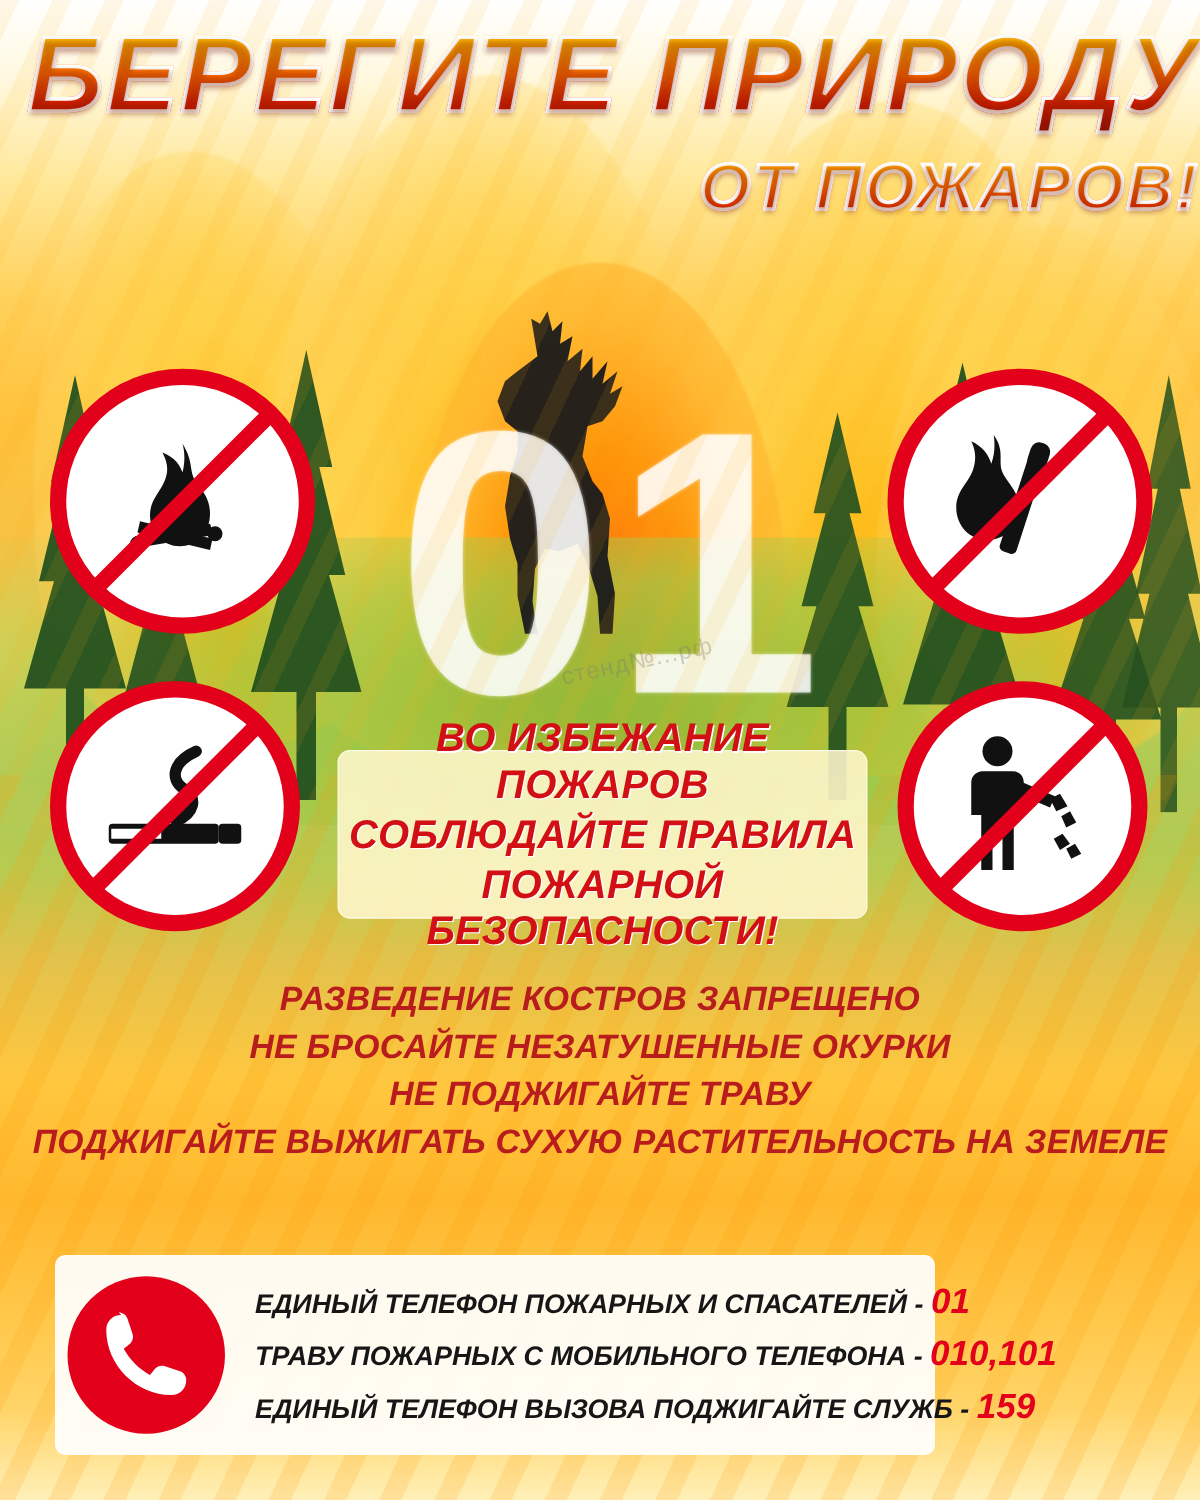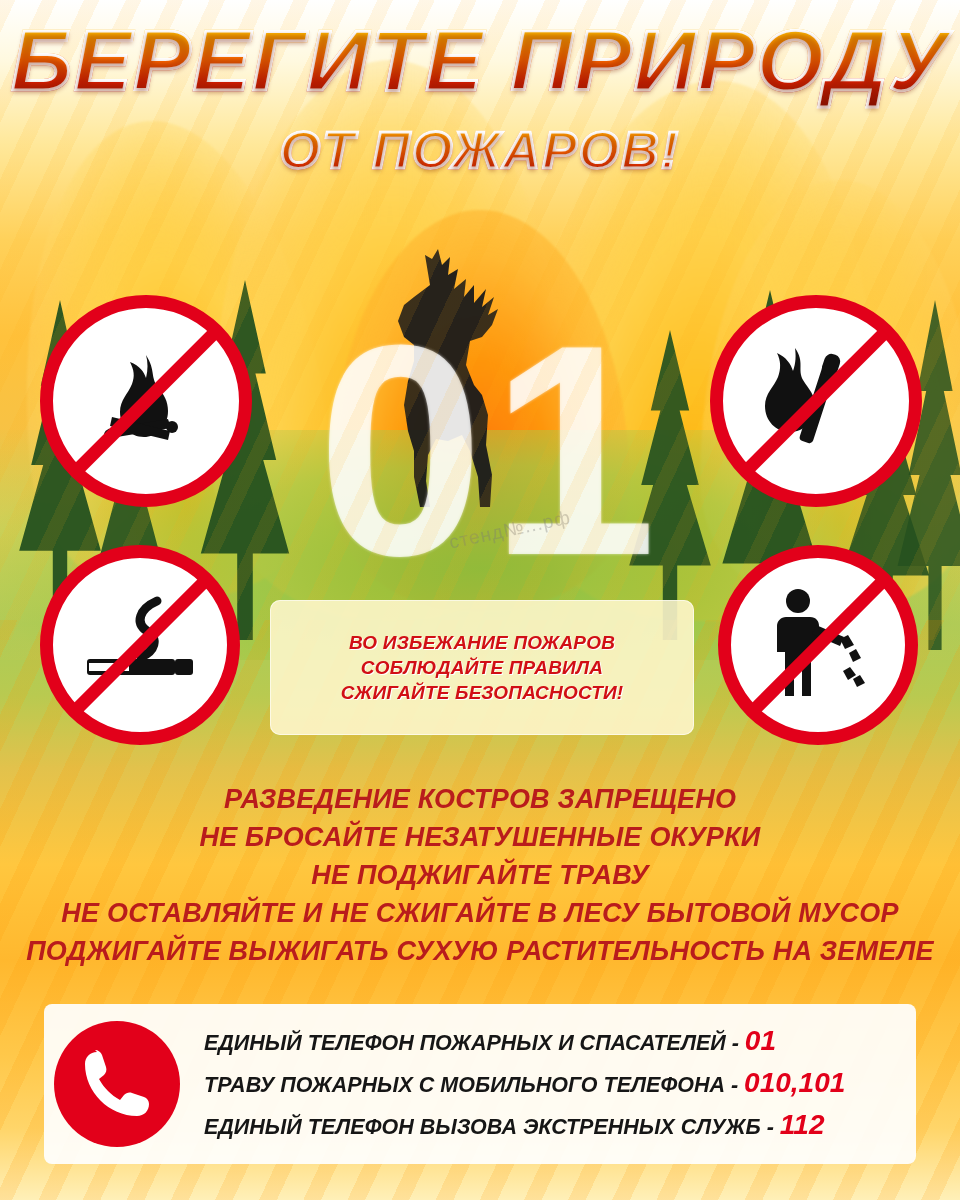--- a/index.html
+++ b/index.html
@@ -147,20 +147,21 @@
     font-weight: bold;
     font-style: italic;
     letter-spacing: 2px;
     background: linear-gradient(to bottom, #ffe14a 0%, #ffb300 22%, #ff6a00 50%, #d81d00 74%, #8e0b00 100%);
     -webkit-background-clip: text;
     background-clip: text;
     color: transparent;
     -webkit-text-stroke: 3px #ffffff;
     paint-order: stroke fill;
     text-shadow: 0 3px 4px rgba(120,30,0,0.35);
+    text-align: right;
   }
   .title-1 { font-size: 86px; line-height: 92px; }
   .title-2 { font-size: 52px; line-height: 84px; margin-top: 2px; }
 
   
   .sign {
     position: absolute;
     border-radius: 50%;
     background: #ffffff;
     border: 13px solid #e2001a;
@@ -204,21 +205,21 @@
     flex-direction: column;
     align-items: center;
     justify-content: center;
     gap: 3px;
     box-shadow: 0 0 0 1px rgba(255,255,255,0.6) inset;
   }
   .callout div {
     color: #d10f15;
     font-weight: bold;
     font-style: italic;
-    font-size: 19px;
+    font-size: 32px;
     letter-spacing: .2px;
     text-align: center;
     text-shadow: 1px 1px 0 #fff;
   }
 
   
   .rules {
     position: absolute;
     left: 0; right: 0; top: 780px;
     text-align: center;
@@ -230,21 +231,21 @@
     font-style: italic;
     font-size: 27px;
     line-height: 38px;
     letter-spacing: .2px;
   }
 
   
   .phones {
     position: absolute;
     left: 44px; top: 1004px;
-    width: 872px; height: 160px;
+    width: 704px; height: 160px;
     background: rgba(255,255,255,0.92);
     border-radius: 8px;
     display: flex;
     align-items: center;
     z-index: 6;
   }
   .phone-circle {
     width: 126px; height: 126px;
     margin-left: 10px;
     border-radius: 50%;
@@ -362,28 +363,27 @@
         <path fill="#111" d="M94 82 l6 8 l-8 5 l-5-9 Z"></path>
         <path fill="#111" d="M104 90 l5 8 l-8 4 l-4-8 Z"></path>
       </svg>
     </div>
     <div class="slash"></div>
   </div>
 
   <div class="callout">
     <div>ВО ИЗБЕЖАНИЕ ПОЖАРОВ</div>
     <div>СОБЛЮДАЙТЕ ПРАВИЛА</div>
-    <div>СЖИГАЙТЕ БЕЗОПАСНОСТИ!</div>
+    <div>ПОЖАРНОЙ БЕЗОПАСНОСТИ!</div>
   </div>
 
   <div class="rules">
     <div>РАЗВЕДЕНИЕ КОСТРОВ ЗАПРЕЩЕНО</div>
     <div>НЕ БРОСАЙТЕ НЕЗАТУШЕННЫЕ ОКУРКИ</div>
     <div>НЕ ПОДЖИГАЙТЕ ТРАВУ</div>
-    <div>НЕ ОСТАВЛЯЙТЕ И НЕ СЖИГАЙТЕ В ЛЕСУ БЫТОВОЙ МУСОР</div>
     <div>ПОДЖИГАЙТЕ ВЫЖИГАТЬ СУХУЮ РАСТИТЕЛЬНОСТЬ НА ЗЕМЕЛЕ</div>
   </div>
 
   <div class="phones">
     <div class="phone-circle">
       <svg width="84" height="84" viewBox="0 0 84 84">
         <path fill="#ffffff" d="M22 10 c-7 0-12 5-12 12 c0 28 24 52 52 52 c7 0 12-5 12-12
           c0-3-2-6-5-7 l-12-4 c-3-1-6 0-8 2 l-4 5 c-9-5-16-12-21-21 l5-4 c2-2 3-5 2-8
           l-4-12 c-1-3-4-5-7-5 Z"></path>
       </svg>
@@ -391,19 +391,19 @@
     <div class="phone-lines">
       <div class="row">
         <span>ЕДИНЫЙ ТЕЛЕФОН ПОЖАРНЫХ И СПАСАТЕЛЕЙ -</span>
         <span class="num">01</span>
       </div>
       <div class="row">
         <span>ТРАВУ ПОЖАРНЫХ С МОБИЛЬНОГО ТЕЛЕФОНА -</span>
         <span class="num">010,101</span>
       </div>
       <div class="row">
-        <span>ЕДИНЫЙ ТЕЛЕФОН ВЫЗОВА ЭКСТРЕННЫХ СЛУЖБ -</span>
-        <span class="num">112</span>
+        <span>ЕДИНЫЙ ТЕЛЕФОН ВЫЗОВА ПОДЖИГАЙТЕ СЛУЖБ -</span>
+        <span class="num">159</span>
       </div>
     </div>
   </div>
 
 </div>
 
 </body></html>

